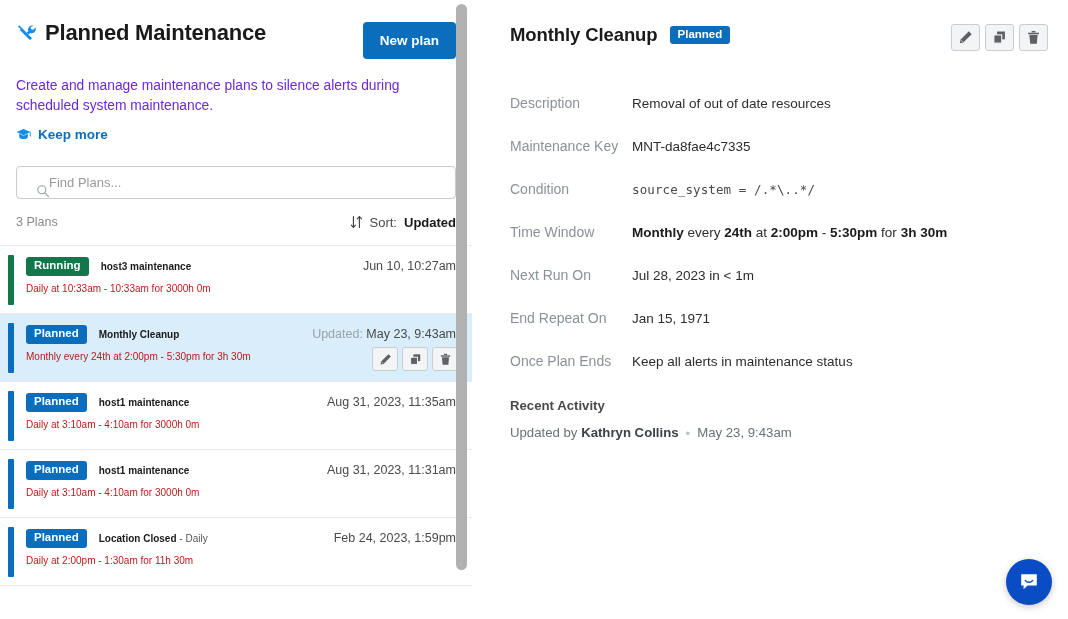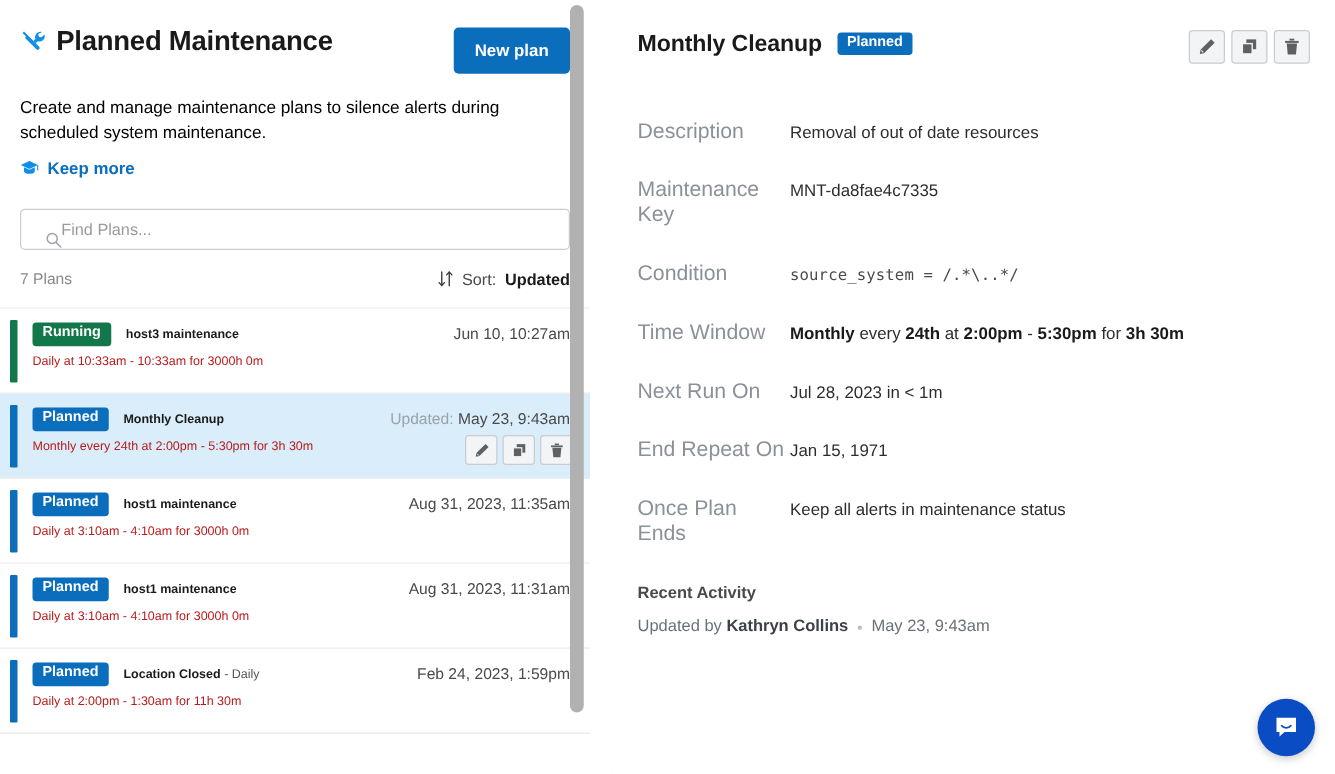--- a/index.html
+++ b/index.html
@@ -73,21 +73,21 @@
     padding: 0 17px;
     height: 37px;
     cursor: pointer;
     white-space: nowrap;
   }
 
   .lp-desc {
     margin-top: 16px;
     font-size: 13.8px;
     line-height: 20px;
-    color: #000000;
+    color: #6d28d9;
     max-width: 400px;
   }
 
   .learn-more {
     margin-top: 11px;
     display: inline-flex;
     align-items: center;
     gap: 7px;
     color: #0a6ebd;
     font-size: 13.5px;
@@ -327,21 +327,21 @@
   }
 
   .detail-fields { margin-top: 37px; }
   .field-row {
     display: flex;
     align-items: baseline;
     margin-bottom: 27px;
   }
   .field-label {
     flex: 0 0 122px;
-    font-size: 17px;
+    font-size: 14px;
     color: #8b9199;
   }
   .field-value {
     font-size: 13.5px;
     color: #2d2d2d;
   }
   .field-value.mono {
     font-family: "DejaVu Sans Mono", monospace;
     font-size: 12.5px;
     color: #4a4a4a;
@@ -429,21 +429,21 @@
         <svg class="search-icon" viewBox="0 0 16 16" xmlns="http://www.w3.org/2000/svg">
           <circle cx="6.6" cy="6.6" r="4.6" fill="none" stroke="#9aa0a6" stroke-width="1.3"></circle>
           <line x1="10.2" y1="10.2" x2="14.4" y2="14.4" stroke="#9aa0a6" stroke-width="1.3" stroke-linecap="round"></line>
         </svg>
       </span>
       <input class="search-input" type="text" placeholder="Find Plans..." style="">
     </div>
 
 
     <div class="count-row">
-      <span class="plan-count">7 Plans</span>
+      <span class="plan-count">3 Plans</span>
       <div class="sort-ctl">
         <span class="sort-icon">
           <svg class="sort-icon" viewBox="0 0 13 14" xmlns="http://www.w3.org/2000/svg">
             <path d="M3.4 1.5 L3.4 12.5 M3.4 12.5 L1.3 10.1 M3.4 12.5 L5.5 10.1" fill="none" stroke="#3c3c3c" stroke-width="1.1" stroke-linecap="round"></path>
             <path d="M9.4 12.5 L9.4 1.5 M9.4 1.5 L7.3 3.9 M9.4 1.5 L11.5 3.9" fill="none" stroke="#3c3c3c" stroke-width="1.1" stroke-linecap="round"></path>
           </svg>
         </span>
         <span class="sort-label">Sort:</span>
         <span class="sort-value">Updated</span>
       </div>

